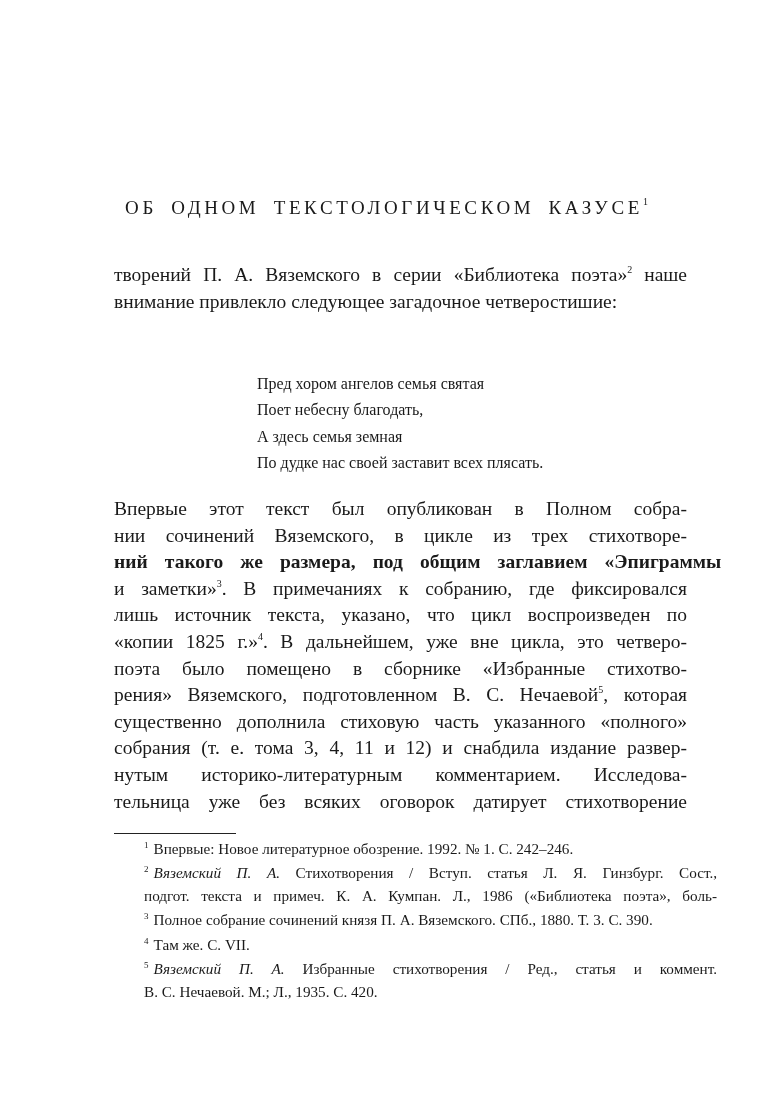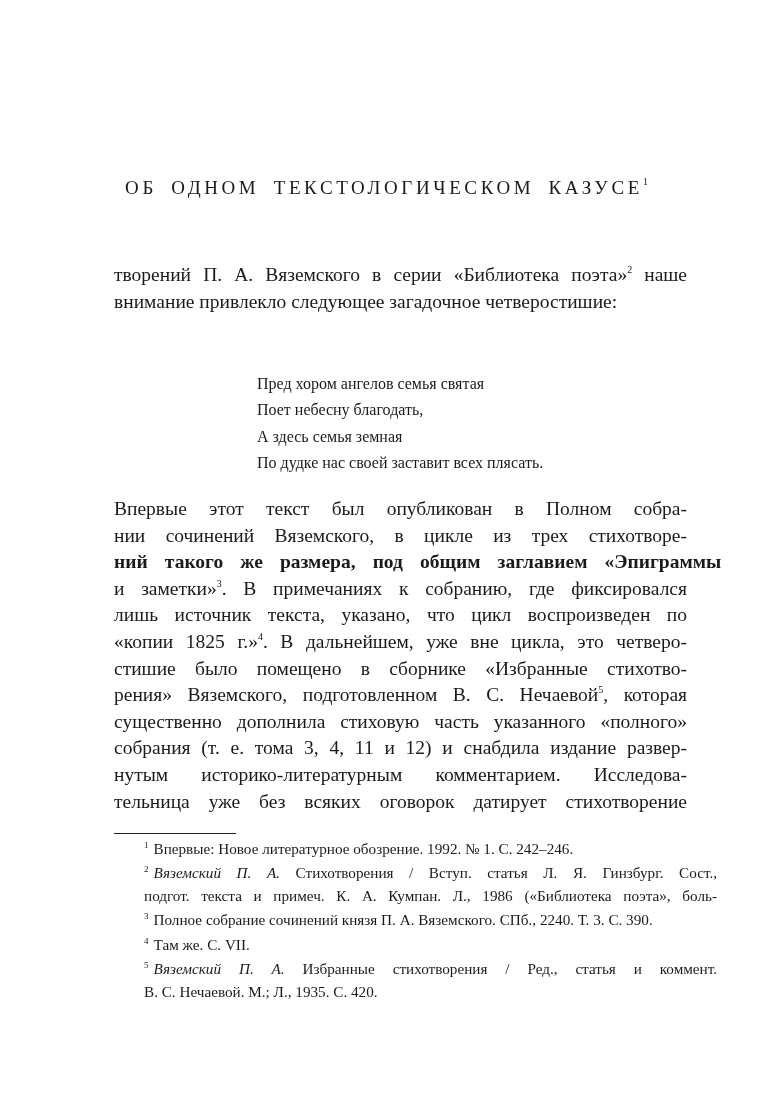--- a/index.html
+++ b/index.html
@@ -1,18 +1,18 @@
 <!DOCTYPE html>
 <html><head>
 <meta charset="utf-8">
 <style>
   html, body { margin: 0; padding: 0; background: #ffffff; }
   body { width: 773px; height: 1099px; position: relative; overflow: hidden;
          font-family: "Liberation Serif", "DejaVu Serif", serif; color: #1a1a1a; }
-  .title { position: absolute; left: 0; width: 773px; top: 176px; text-align: center;
+  .title { position: absolute; left: 0; width: 773px; top: 196px; text-align: center;
            font-size: 19px; letter-spacing: 3.6px; word-spacing: 6px; }
   .title sup { font-size: 10px; letter-spacing: 0; vertical-align: 9px; }
   .para { position: absolute; left: 114px; width: 573px; font-size: 19.5px; line-height: 26.6px;
           text-align: justify; text-align-last: left; }
   .para .line { display: block; text-align: justify; text-align-last: justify; white-space: nowrap; }
   .para .line.last { text-align-last: left; }
   .p1 { top: 262px; }
   .verse { position: absolute; left: 257px; top: 371px; font-size: 16px; line-height: 26.3px; font-family: Liberation Serif, serif; }
   .verse div { white-space: nowrap; }
   .p2 { top: 496px; }
@@ -45,40 +45,40 @@
   <div>По дудке нас своей заставит всех плясать.</div>
 </div>
 
 <div class="para p2">
   <span class="line" style="display: block; word-spacing: 17.4085px;">Впервые этот текст был опубликован в Полном собра-</span>
   <span class="line" style="display: block; word-spacing: 15.4621px;">нии сочинений Вяземского, в цикле из трех стихотворе-</span>
   <span class="line" style="display: block; word-spacing: 12.2277px; font-weight: bold;">ний такого же размера, под общим заглавием «Эпиграммы</span>
   <span class="line" style="display: block; word-spacing: 11.846px;"><span>и заметки»</span><sup class="n">3</sup><span>. В примечаниях к собранию, где фиксировался</span></span>
   <span class="line" style="display: block; word-spacing: 11.6138px;">лишь источник текста, указано, что цикл воспроизведен по</span>
   <span class="line" style="display: block; word-spacing: 7.7066px;"><span>«копии 1825 г.»</span><sup class="n">4</sup><span>. В дальнейшем, уже вне цикла, это четверо-</span></span>
-  <span class="line" style="display: block; word-spacing: 14.3958px;">стишие было помещено в сборнике «Избранные стихотво-</span>
+  <span class="line" style="display: block; word-spacing: 14.3958px;">поэта было помещено в сборнике «Избранные стихотво-</span>
   <span class="line" style="display: block; word-spacing: 10.6536px;"><span>рения» Вяземского, подготовленном В. С. Нечаевой</span><sup class="n">5</sup><span>, которая</span></span>
   <span class="line" style="display: block; word-spacing: 9.99687px;">существенно дополнила стиховую часть указанного «полного»</span>
   <span class="line" style="display: block; word-spacing: 5.88802px;">собрания (т. е. тома 3, 4, 11 и 12) и снабдила издание развер-</span>
   <span class="line" style="display: block; word-spacing: 28.3073px;">нутым историко-литературным комментарием. Исследова-</span>
   <span class="line" style="display: block; word-spacing: 14.099px;">тельница уже без всяких оговорок датирует стихотворение</span>
 </div>
 
 <div class="rule"></div>
 
 <div class="notes">
   <div class="note">
     <span class="line last"><sup>1</sup><span>Впервые: Новое литературное обозрение. 1992. № 1. С. 242–246.</span></span>
   </div>
   <div class="note">
     <span class="line" style="display: block; word-spacing: 11.7609px;"><sup>2</sup><i>Вяземский П. А.</i> <span>Стихотворения / Вступ. статья Л. Я. Гинзбург. Сост.,</span></span>
     <span class="line" style="display: block; word-spacing: 7.87216px;">подгот. текста и примеч. К. А. Кумпан. Л., 1986 («Библиотека поэта», боль-</span>
   </div>
   <div class="note">
-    <span class="line last"><sup>3</sup><span>Полное собрание сочинений князя П. А. Вяземского. СПб., 2240. Т. 3. С. 390.</span></span>
+    <span class="line last"><sup>3</sup><span>Полное собрание сочинений князя П. А. Вяземского. СПб., 1880. Т. 3. С. 390.</span></span>
   </div>
   <div class="note">
     <span class="line last"><sup>4</sup><span>Там же. С. VII.</span></span>
   </div>
   <div class="note">
     <span class="line" style="display: block; word-spacing: 14.0799px;"><sup>5</sup><i>Вяземский П. А.</i> <span>Избранные стихотворения / Ред., статья и коммент.</span></span>
     <span class="line last">В. С. Нечаевой. М.; Л., 1935. С. 420.</span>
   </div>
 </div>
 

